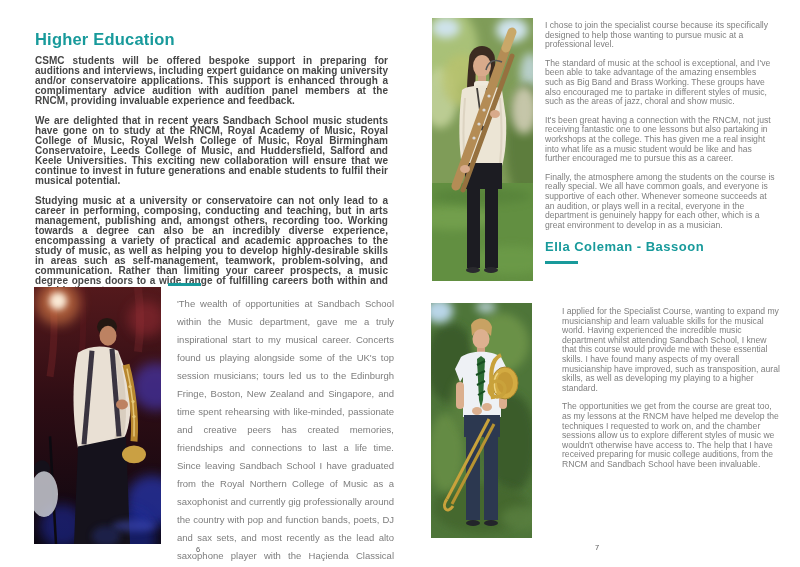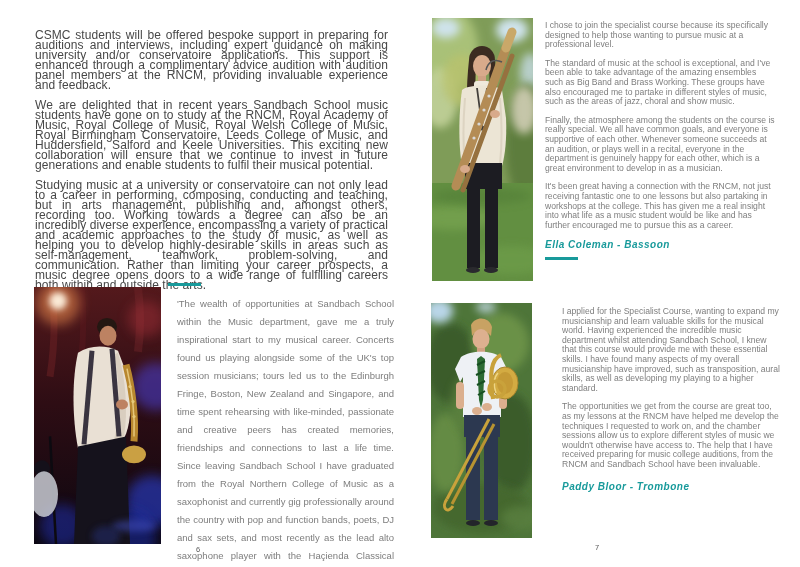--- a/index.html
+++ b/index.html
@@ -5,30 +5,30 @@
   html,body{margin:0;padding:0;background:#fff;}
   .spread{position:relative;width:800px;height:567px;background:#ffffff;
     font-family:"Liberation Sans",sans-serif;overflow:hidden;}
   .abs{position:absolute;}
 
   
   .left-col{left:35px;top:30px;width:353px;}
   h2.sec-heading{font-size:16.5px;font-weight:bold;color:var(--accent,#189a9b);
     margin:0 0 7px 0;letter-spacing:.2px;}
   h2.sec-heading.second{margin-top:15px;}
-  .body-p{font-size:12px;line-height:10px;color:#474747;text-align:justify;
-    margin:0 0 10px 0;letter-spacing:.05px;}
+  .body-p{font-size:10px;line-height:10px;color:#474747;text-align:justify;
+    margin:0 0 10px 0;letter-spacing:.05px;font-weight:bold;}
 
   
   .rule{width:33px;height:2.5px;background:var(--accent,#189a9b);}
   .quote-col{left:168px;top:283px;width:226px;}
   .quote-p{font-size:9.5px;line-height:18px;color:#7d7d7d;text-align:justify;
     margin:9px 0 0 9px;}
-  .person-name{font-size:10px;font-weight:bold;color:var(--accent,#189a9b);
-    letter-spacing:.5px;margin-top:6px;font-style:italic;}
+  .person-name{font-size:13px;font-weight:bold;color:var(--accent,#189a9b);
+    letter-spacing:.5px;margin-top:6px;}
   .rule.after{margin-top:9px;}
 
   
   .r-col{width:230px;}
   .r-col-1{left:545px;top:13px;}
   .r-col-2{left:562px;top:299px;width:220px;}
   .r-p{font-size:8.6px;line-height:9.6px;color:#7e7e7e;text-align:left;
     margin:8px 0 9px 0;}
   .r-col .person-name{margin-top:3px;}
   .r-col .rule{margin-top:7px;}
@@ -46,20 +46,21 @@
   .pagenum-right{left:595px;top:543px;}
 </style>
 </head>
 <body>
 
 <div class="spread">
 
   <section>
 
     <div class="abs left-col">
+      <h2 class="sec-heading">Higher Education</h2>
       <p class="body-p">CSMC students will be offered bespoke support in preparing for auditions and interviews, including expert guidance on making university and/or conservatoire applications. This support is enhanced through a complimentary advice audition with audition panel members at the RNCM, providing invaluable experience and feedback.</p>
       <p class="body-p">We are delighted that in recent years Sandbach School music students have gone on to study at the RNCM, Royal Academy of Music, Royal College of Music, Royal Welsh College of Music, Royal Birmingham Conservatoire, Leeds College of Music, and Huddersfield, Salford and Keele Universities. This exciting new collaboration will ensure that we continue to invest in future generations and enable students to fulfil their musical potential.</p>
       <p class="body-p">Studying music at a university or conservatoire can not only lead to a career in performing, composing, conducting and teaching, but in arts management, publishing and, amongst others, recording too. Working towards a degree can also be an incredibly diverse experience, encompassing a variety of practical and academic approaches to the study of music, as well as helping you to develop highly-desirable skills in areas such as self-management, teamwork, problem-solving, and communication. Rather than limiting your career prospects, a music degree opens doors to a wide range of fulfilling careers both within and outside the arts.</p>
     </div>
 
     <div class="abs photo photo-stage">
       <svg viewBox="0 0 127 258" preserveAspectRatio="none">
         <defs>
           <filter id="b8" x="-60%" y="-60%" width="220%" height="220%">
               <feGaussianBlur stdDeviation="6"></feGaussianBlur>
@@ -163,22 +164,22 @@
         <circle cx="52" cy="92" r="1.6" fill="#d8d8d8"></circle>
         <circle cx="57" cy="78" r="1.6" fill="#d8d8d8"></circle>
         <ellipse cx="33" cy="151" rx="5" ry="4" fill="#d8aa8b"></ellipse>
         <ellipse cx="63" cy="96" rx="5" ry="4" fill="#d8aa8b"></ellipse>
       </svg>
     </div>
 
     <div class="abs r-col r-col-1">
       <p class="r-p">I chose to join the specialist course because its specifically designed to help those wanting to pursue music at a professional level.</p>
       <p class="r-p">The standard of music at the school is exceptional, and I've been able to take advantage of the amazing ensembles such as Big Band and Brass Working. These groups have also encouraged me to partake in different styles of music, such as the areas of jazz, choral and show music.</p>
+      <p class="r-p">It's been great having a connection with the RNCM, not just receiving fantastic one to one lessons but also partaking in workshops at the college. This has given me a real insight into what life as a music student would be like and has further encouraged me to pursue this as a career.</p>
       <p class="r-p">Finally, the atmosphere among the students on the course is really special. We all have common goals, and everyone is supportive of each other. Whenever someone succeeds at an audition, or plays well in a recital, everyone in the department is genuinely happy for each other, which is a great environment to develop in as a musician.</p>
-      <p class="r-p">It's been great having a connection with the RNCM, not just receiving fantastic one to one lessons but also partaking in workshops at the college. This has given me a real insight into what life as a music student would be like and has further encouraged me to pursue this as a career.</p>
       <div class="person-name">Ella Coleman - Bassoon</div>
       <div class="rule"></div>
     </div>
 
     <div class="abs photo photo-trombone">
       <svg viewBox="0 0 101 235" preserveAspectRatio="none">
         <defs>
           <filter id="b5" x="-60%" y="-60%" width="220%" height="220%">
               <feGaussianBlur stdDeviation="4"></feGaussianBlur>
             </filter>
@@ -215,19 +216,18 @@
         <path d="M21,201 L63,121" stroke="#b89331" stroke-width="3"></path>
         <path d="M16,196 C10,204 16,212 22,203" stroke="#c9a23b" stroke-width="3" fill="none"></path>
         <ellipse cx="46" cy="108" rx="5" ry="4" fill="#dbaf8e"></ellipse>
         <ellipse cx="56" cy="104" rx="5" ry="4" fill="#dbaf8e"></ellipse>
       </svg>
     </div>
 
     <div class="abs r-col r-col-2">
       <p class="r-p">I applied for the Specialist Course, wanting to expand my musicianship and learn valuable skills for the musical world. Having experienced the incredible music department whilst attending Sandbach School, I knew that this course would provide me with these essential skills. I have found many aspects of my overall musicianship have improved, such as transposition, aural skills, as well as developing my playing to a higher standard.</p>
       <p class="r-p">The opportunities we get from the course are great too, as my lessons at the RNCM have helped me develop the techniques I requested to work on, and the chamber sessions allow us to explore different styles of music we wouldn't otherwise have access to. The help that I have received preparing for music college auditions, from the RNCM and Sandbach School have been invaluable.</p>
-      <div class="person-name">Paddy Bloor - Trombone</div>
     </div>
 
     <div class="abs pagenum pagenum-right">7</div>
   </section>
 
 </div>
 
 </body></html>

